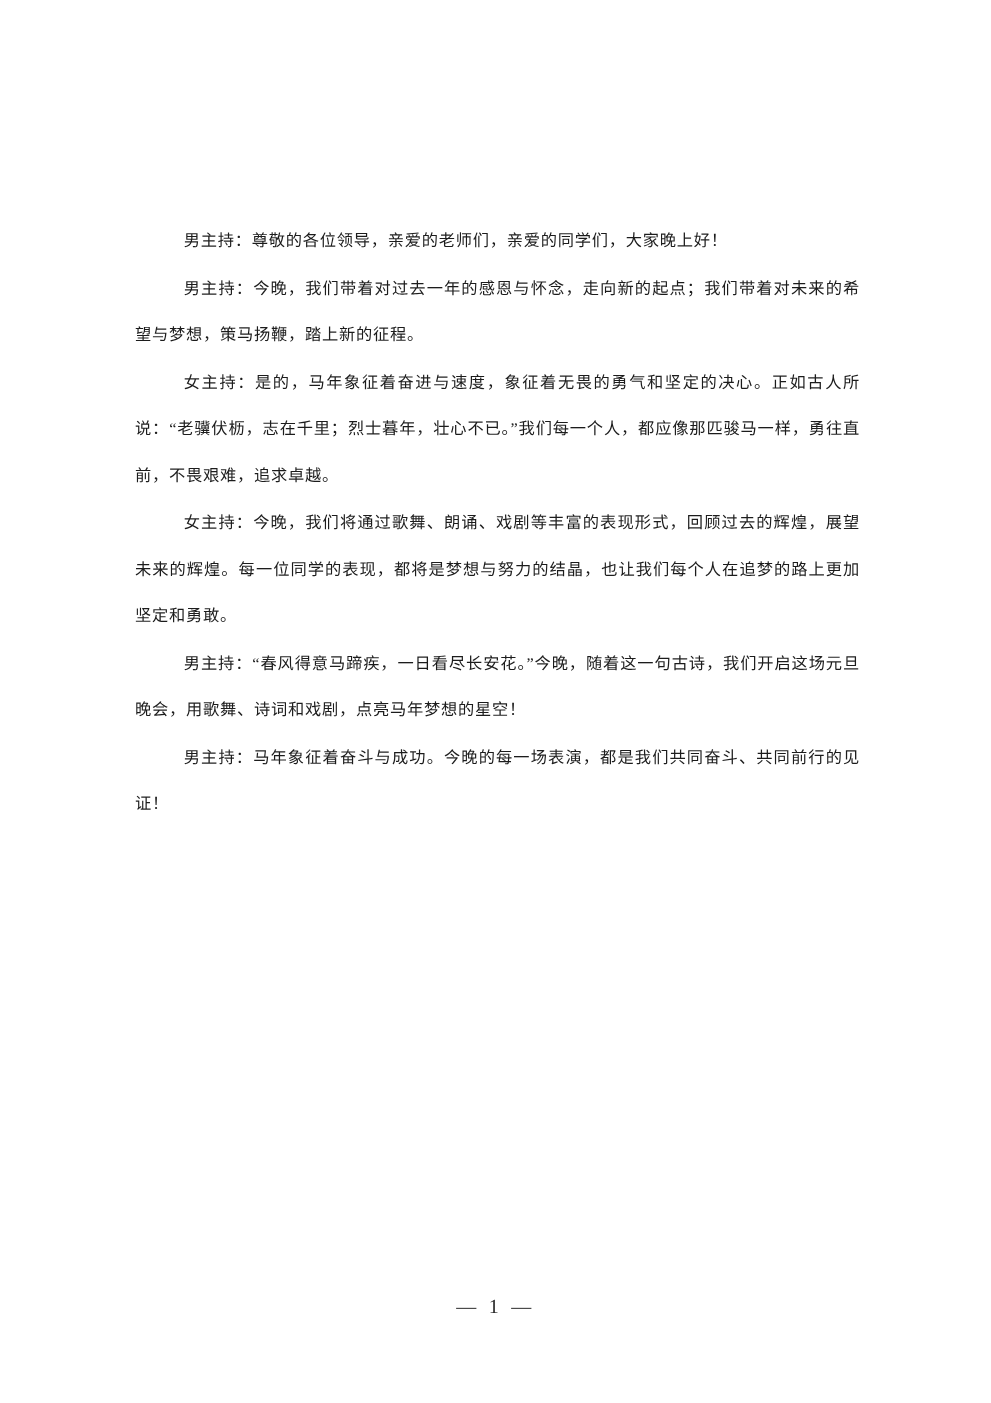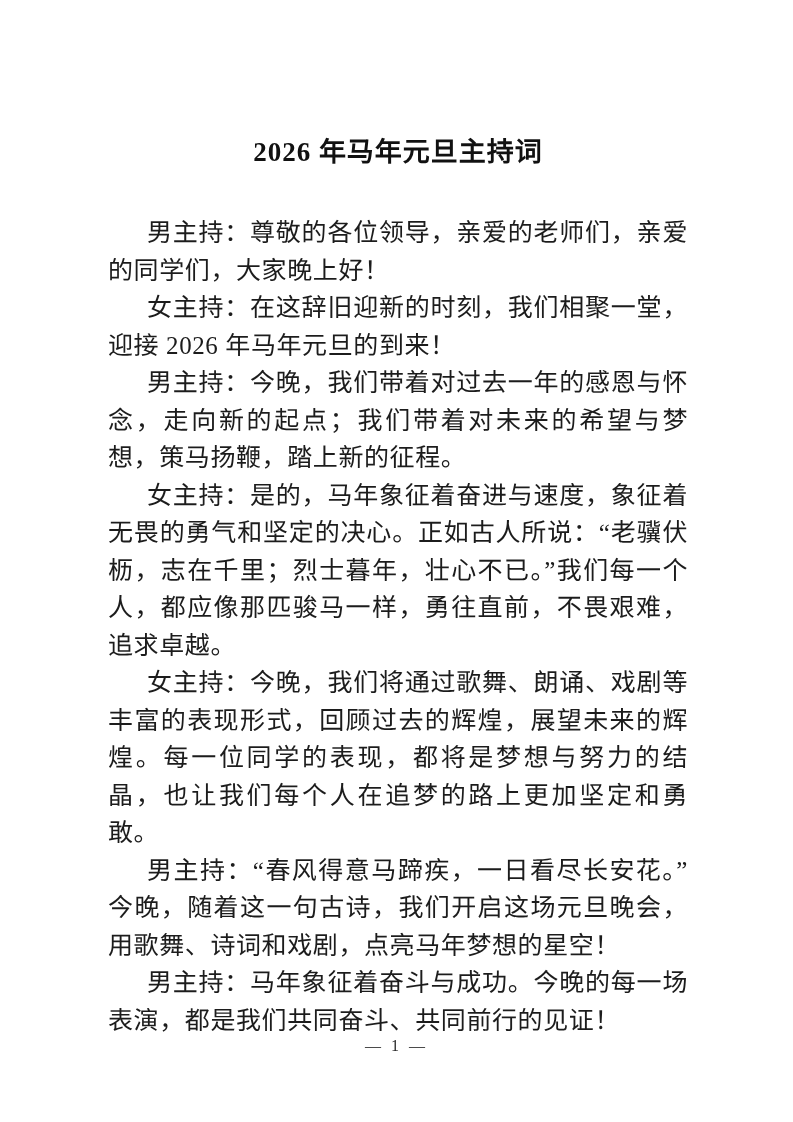--- a/index.html
+++ b/index.html
@@ -56,21 +56,21 @@
   .title-line-2 {
     letter-spacing: 0.5px;
   }
 
   
   .paragraphs {
     margin-top: 42px;
   }
 
   .para {
-    font-size: 25px;
+    font-size: 13px;
     line-height: 37.5px;
     text-align: justify;
     text-align-last: left;
     text-justify: inter-ideograph;
     text-indent: 39px;
     letter-spacing: 0.6px;
     margin: 0 0 0 0;
     color: #1c1c1c;
     word-break: break-all;
     font-family: Liberation Serif, serif;
@@ -91,26 +91,24 @@
   }
 </style>
 </head>
 <body>
 
 <div class="page">
 
   <div class="doc-body">
 
     <h1 class="doc-title">
-      <span class="title-line title-line-1">2026 年马年元旦主持词</span>
     </h1>
 
     <div class="paragraphs">
       <p class="para">男主持：尊敬的各位领导，亲爱的老师们，亲爱的同学们，大家晚上好！</p>
-      <p class="para">女主持：在这辞旧迎新的时刻，我们相聚一堂，迎接 2026 年马年元旦的到来！</p>
       <p class="para">男主持：今晚，我们带着对过去一年的感恩与怀念，走向新的起点；我们带着对未来的希望与梦想，策马扬鞭，踏上新的征程。</p>
       <p class="para">女主持：是的，马年象征着奋进与速度，象征着无畏的勇气和坚定的决心。正如古人所说：“老骥伏枥，志在千里；烈士暮年，壮心不已。”我们每一个人，都应像那匹骏马一样，勇往直前，不畏艰难，追求卓越。</p>
       <p class="para">女主持：今晚，我们将通过歌舞、朗诵、戏剧等丰富的表现形式，回顾过去的辉煌，展望未来的辉煌。每一位同学的表现，都将是梦想与努力的结晶，也让我们每个人在追梦的路上更加坚定和勇敢。</p>
       <p class="para">男主持：“春风得意马蹄疾，一日看尽长安花。”今晚，随着这一句古诗，我们开启这场元旦晚会，用歌舞、诗词和戏剧，点亮马年梦想的星空！</p>
       <p class="para">男主持：马年象征着奋斗与成功。今晚的每一场表演，都是我们共同奋斗、共同前行的见证！</p>
     </div>
 
   </div>
 
   <div class="page-footer">— 1 —</div>

